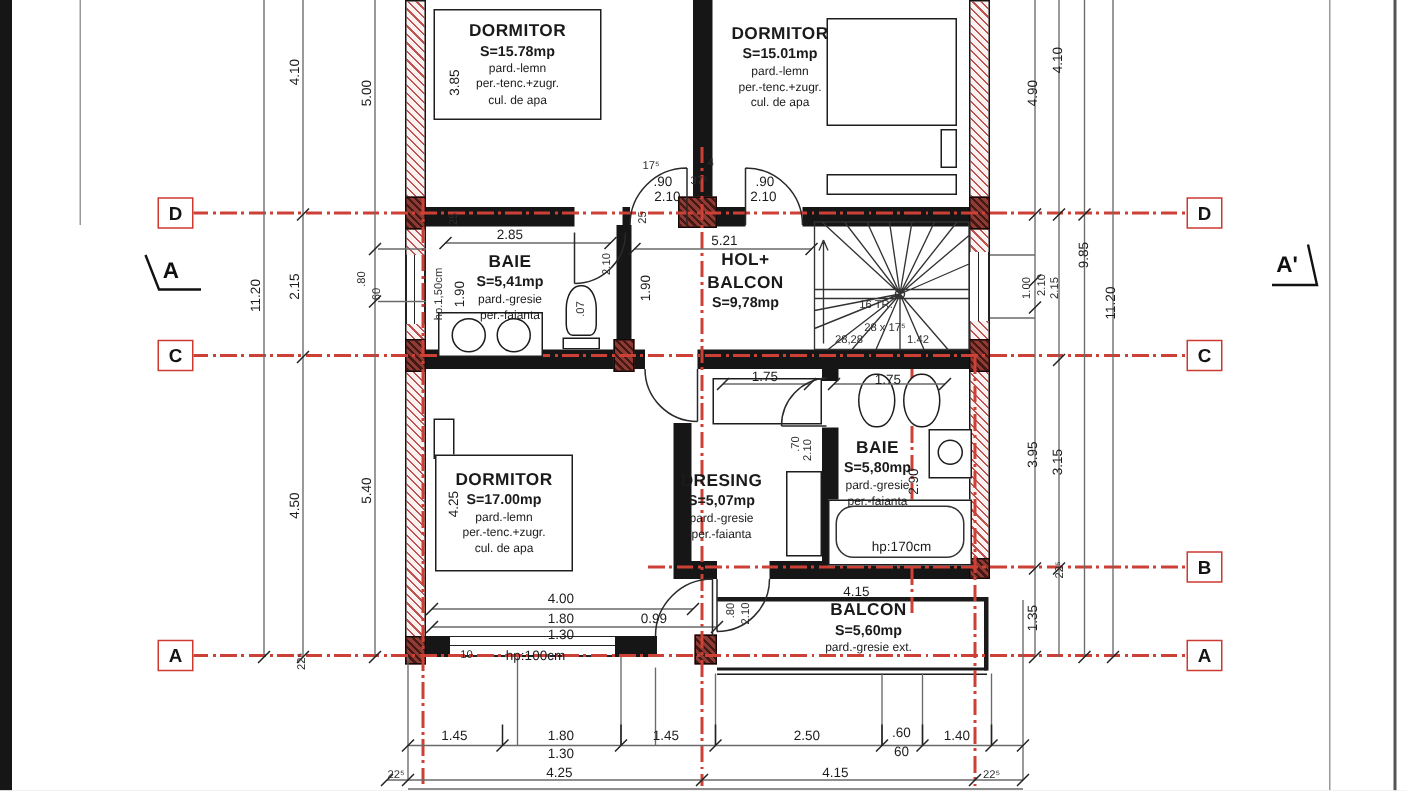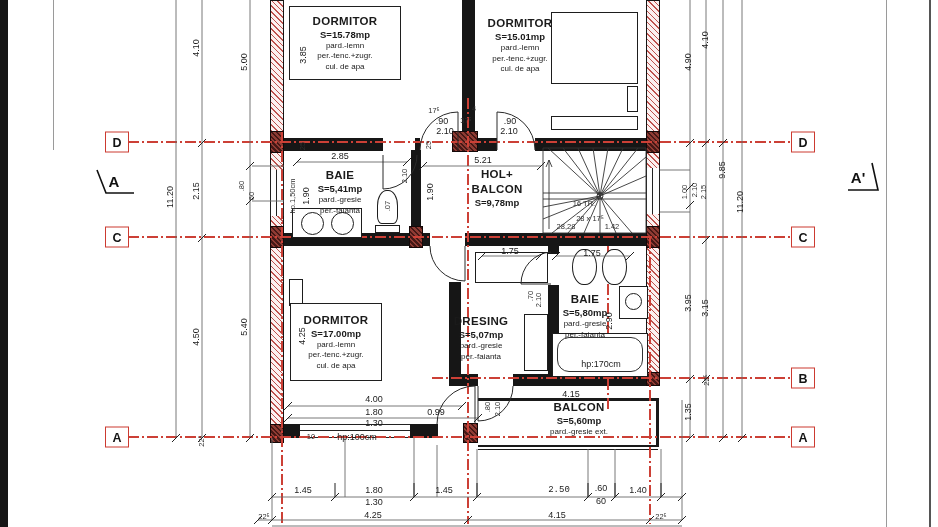--- a/index.html
+++ b/index.html
@@ -187,21 +187,21 @@
     <span class="dim r s" style="left: 694px; top: 190px;">2.10</span>
     <span class="dim r s" style="left: 703px; top: 192px;">2.15</span>
     <span class="dim r" style="left: 688px; top: 303px;">3.95</span>
     <span class="dim r" style="left: 705px; top: 308px;">3.15</span>
     <span class="dim r s" style="left: 706px; top: 380px;">22⁵</span>
     <span class="dim r" style="left: 688px; top: 412px;">1.35</span>
     <span class="dim" style="left: 303px; top: 490px;">1.45</span>
     <span class="dim" style="left: 374px; top: 490px;">1.80</span>
     <span class="dim" style="left: 374px; top: 502px;">1.30</span>
     <span class="dim" style="left: 444px; top: 490px;">1.45</span>
-    <span class="dim" style="left: 559px; top: 490px; font-family: Liberation Mono, monospace;">2.50</span>
+    <span class="dim" style="left: 538px; top: 490px;">2.50</span>
     <span class="dim" style="left: 601px; top: 488px;">.60</span>
     <span class="dim" style="left: 601px; top: 501px;">60</span>
     <span class="dim" style="left: 638px; top: 490px;">1.40</span>
     <span class="dim s" style="left: 264px; top: 516px;">22⁵</span>
     <span class="dim" style="left: 373px; top: 515px;">4.25</span>
     <span class="dim" style="left: 557px; top: 515px;">4.15</span>
     <span class="dim s" style="left: 661px; top: 516px;">22⁵</span>
     <span class="dim" style="left: 374px; top: 399px;">4.00</span>
     <span class="dim s" style="left: 311px; top: 436px;">10</span>
     <span class="dim" style="left: 374px; top: 412px;">1.80</span>

